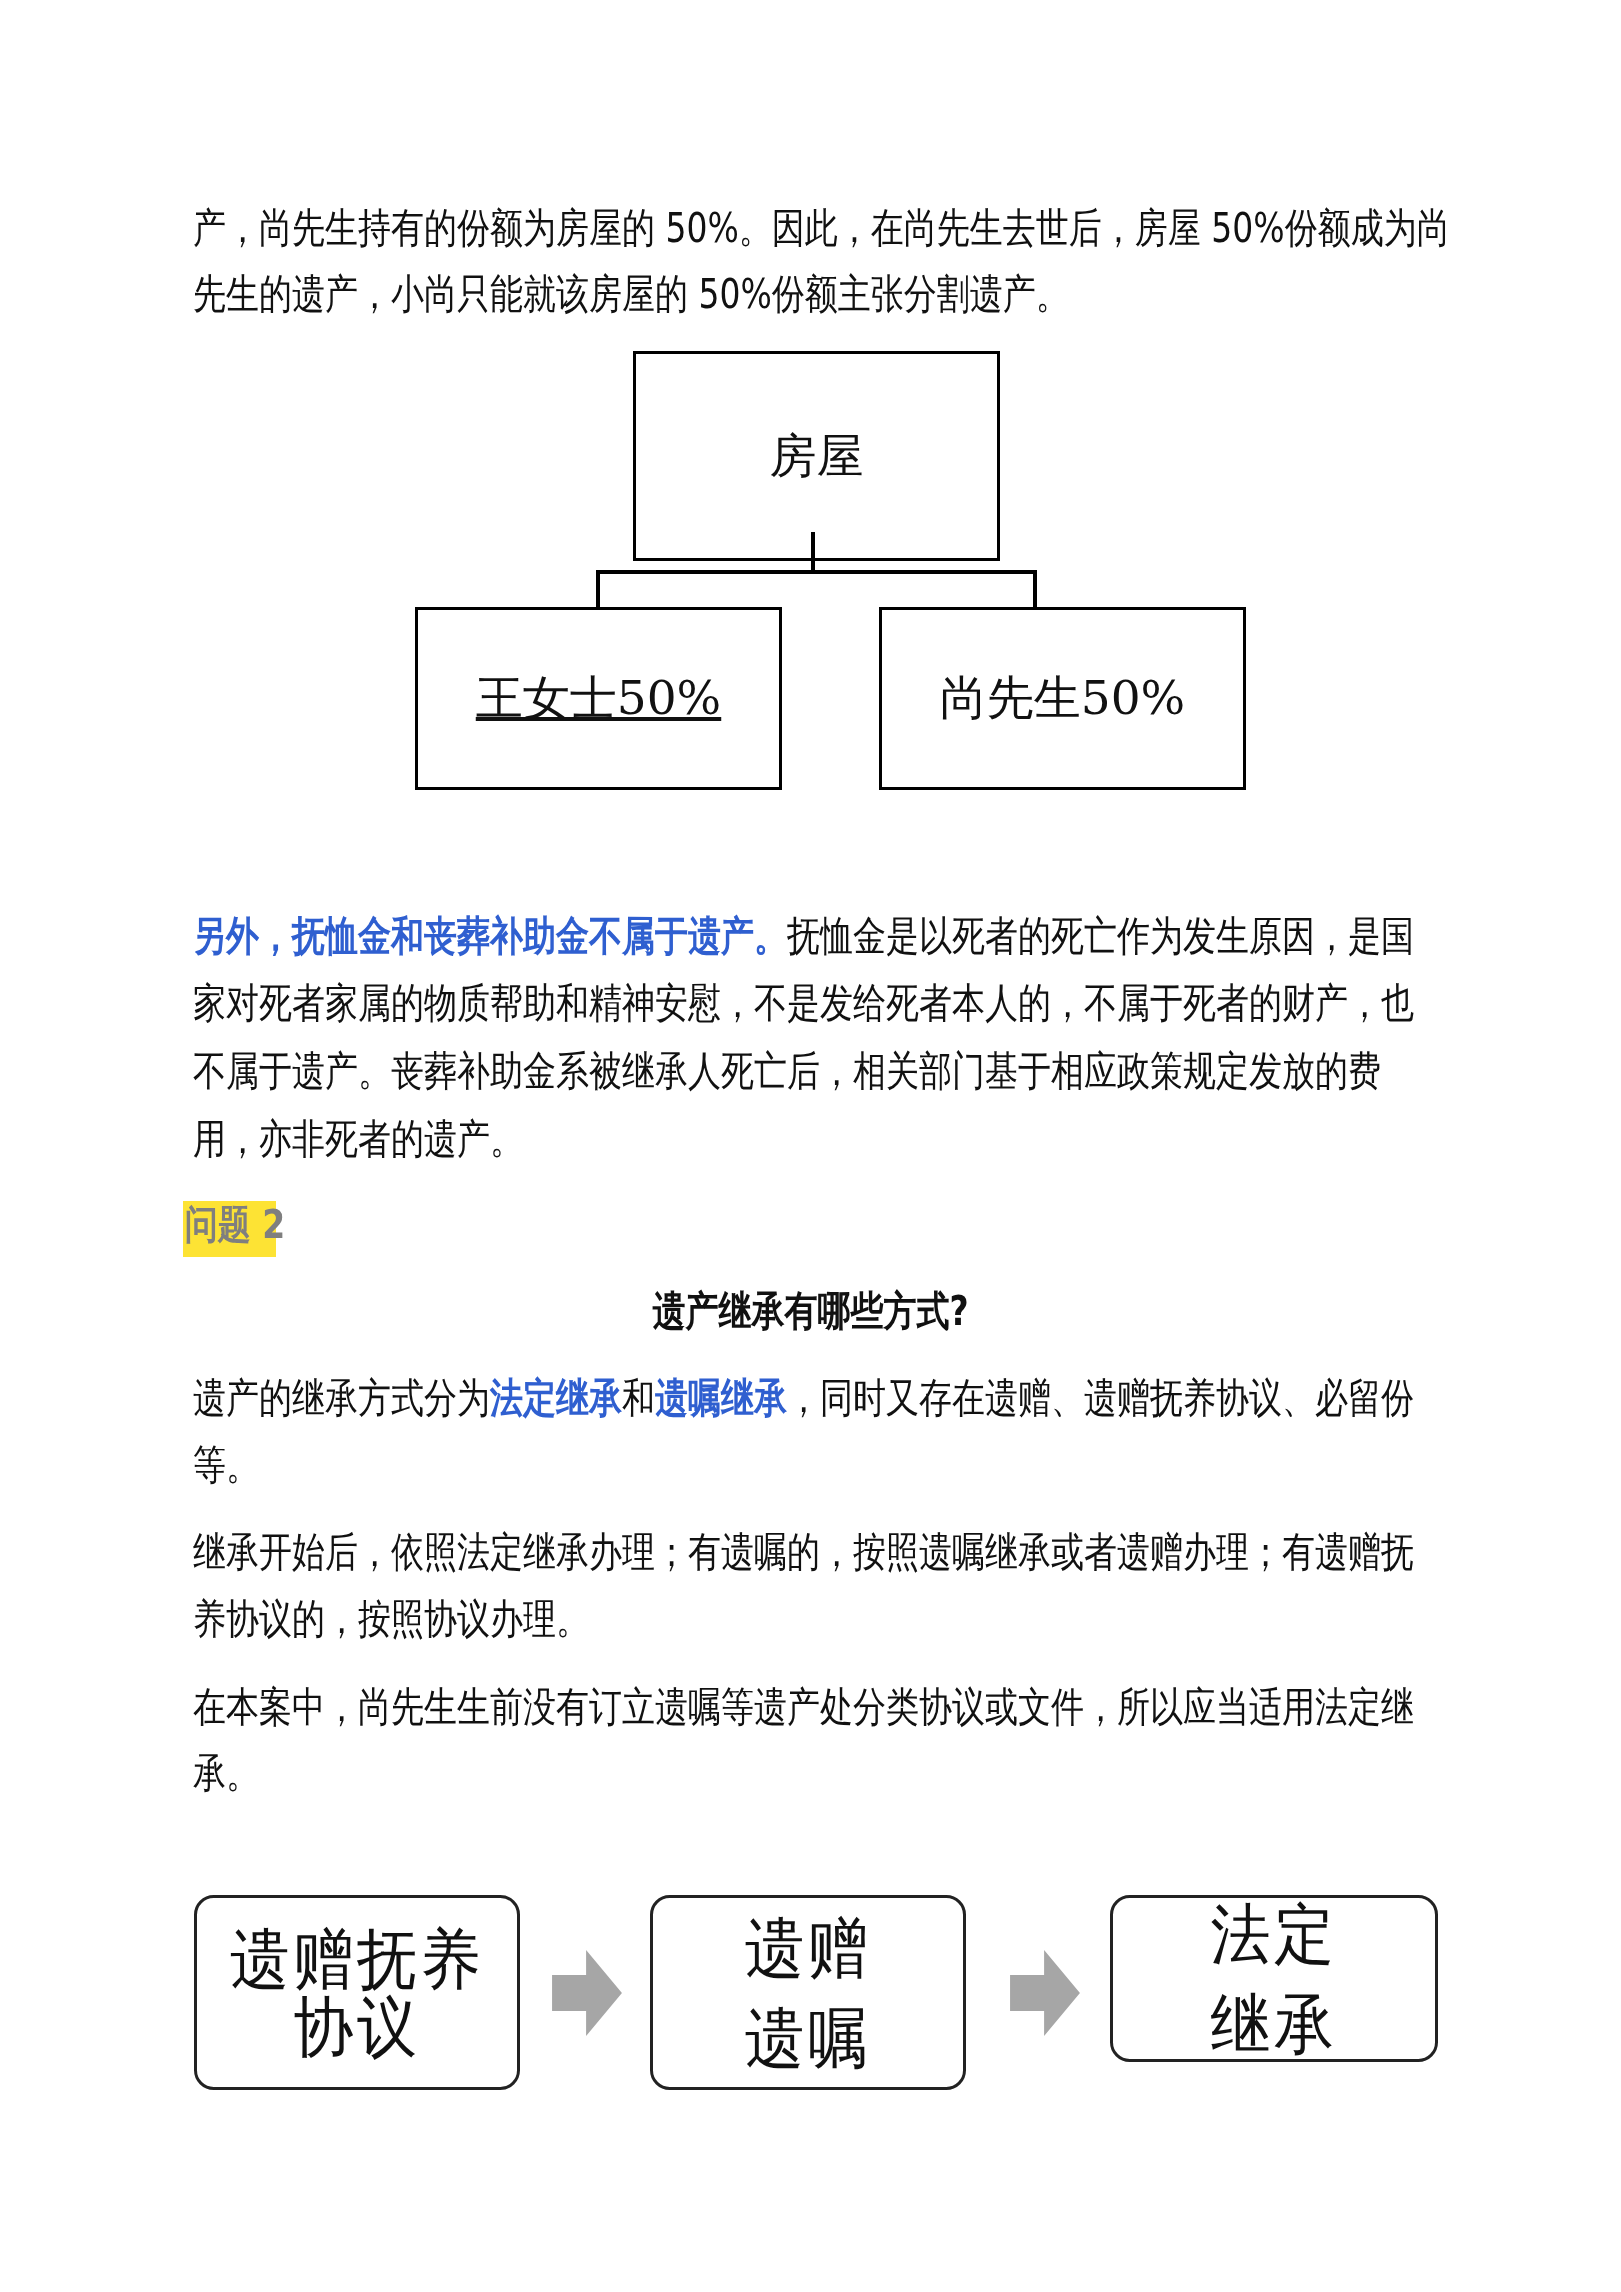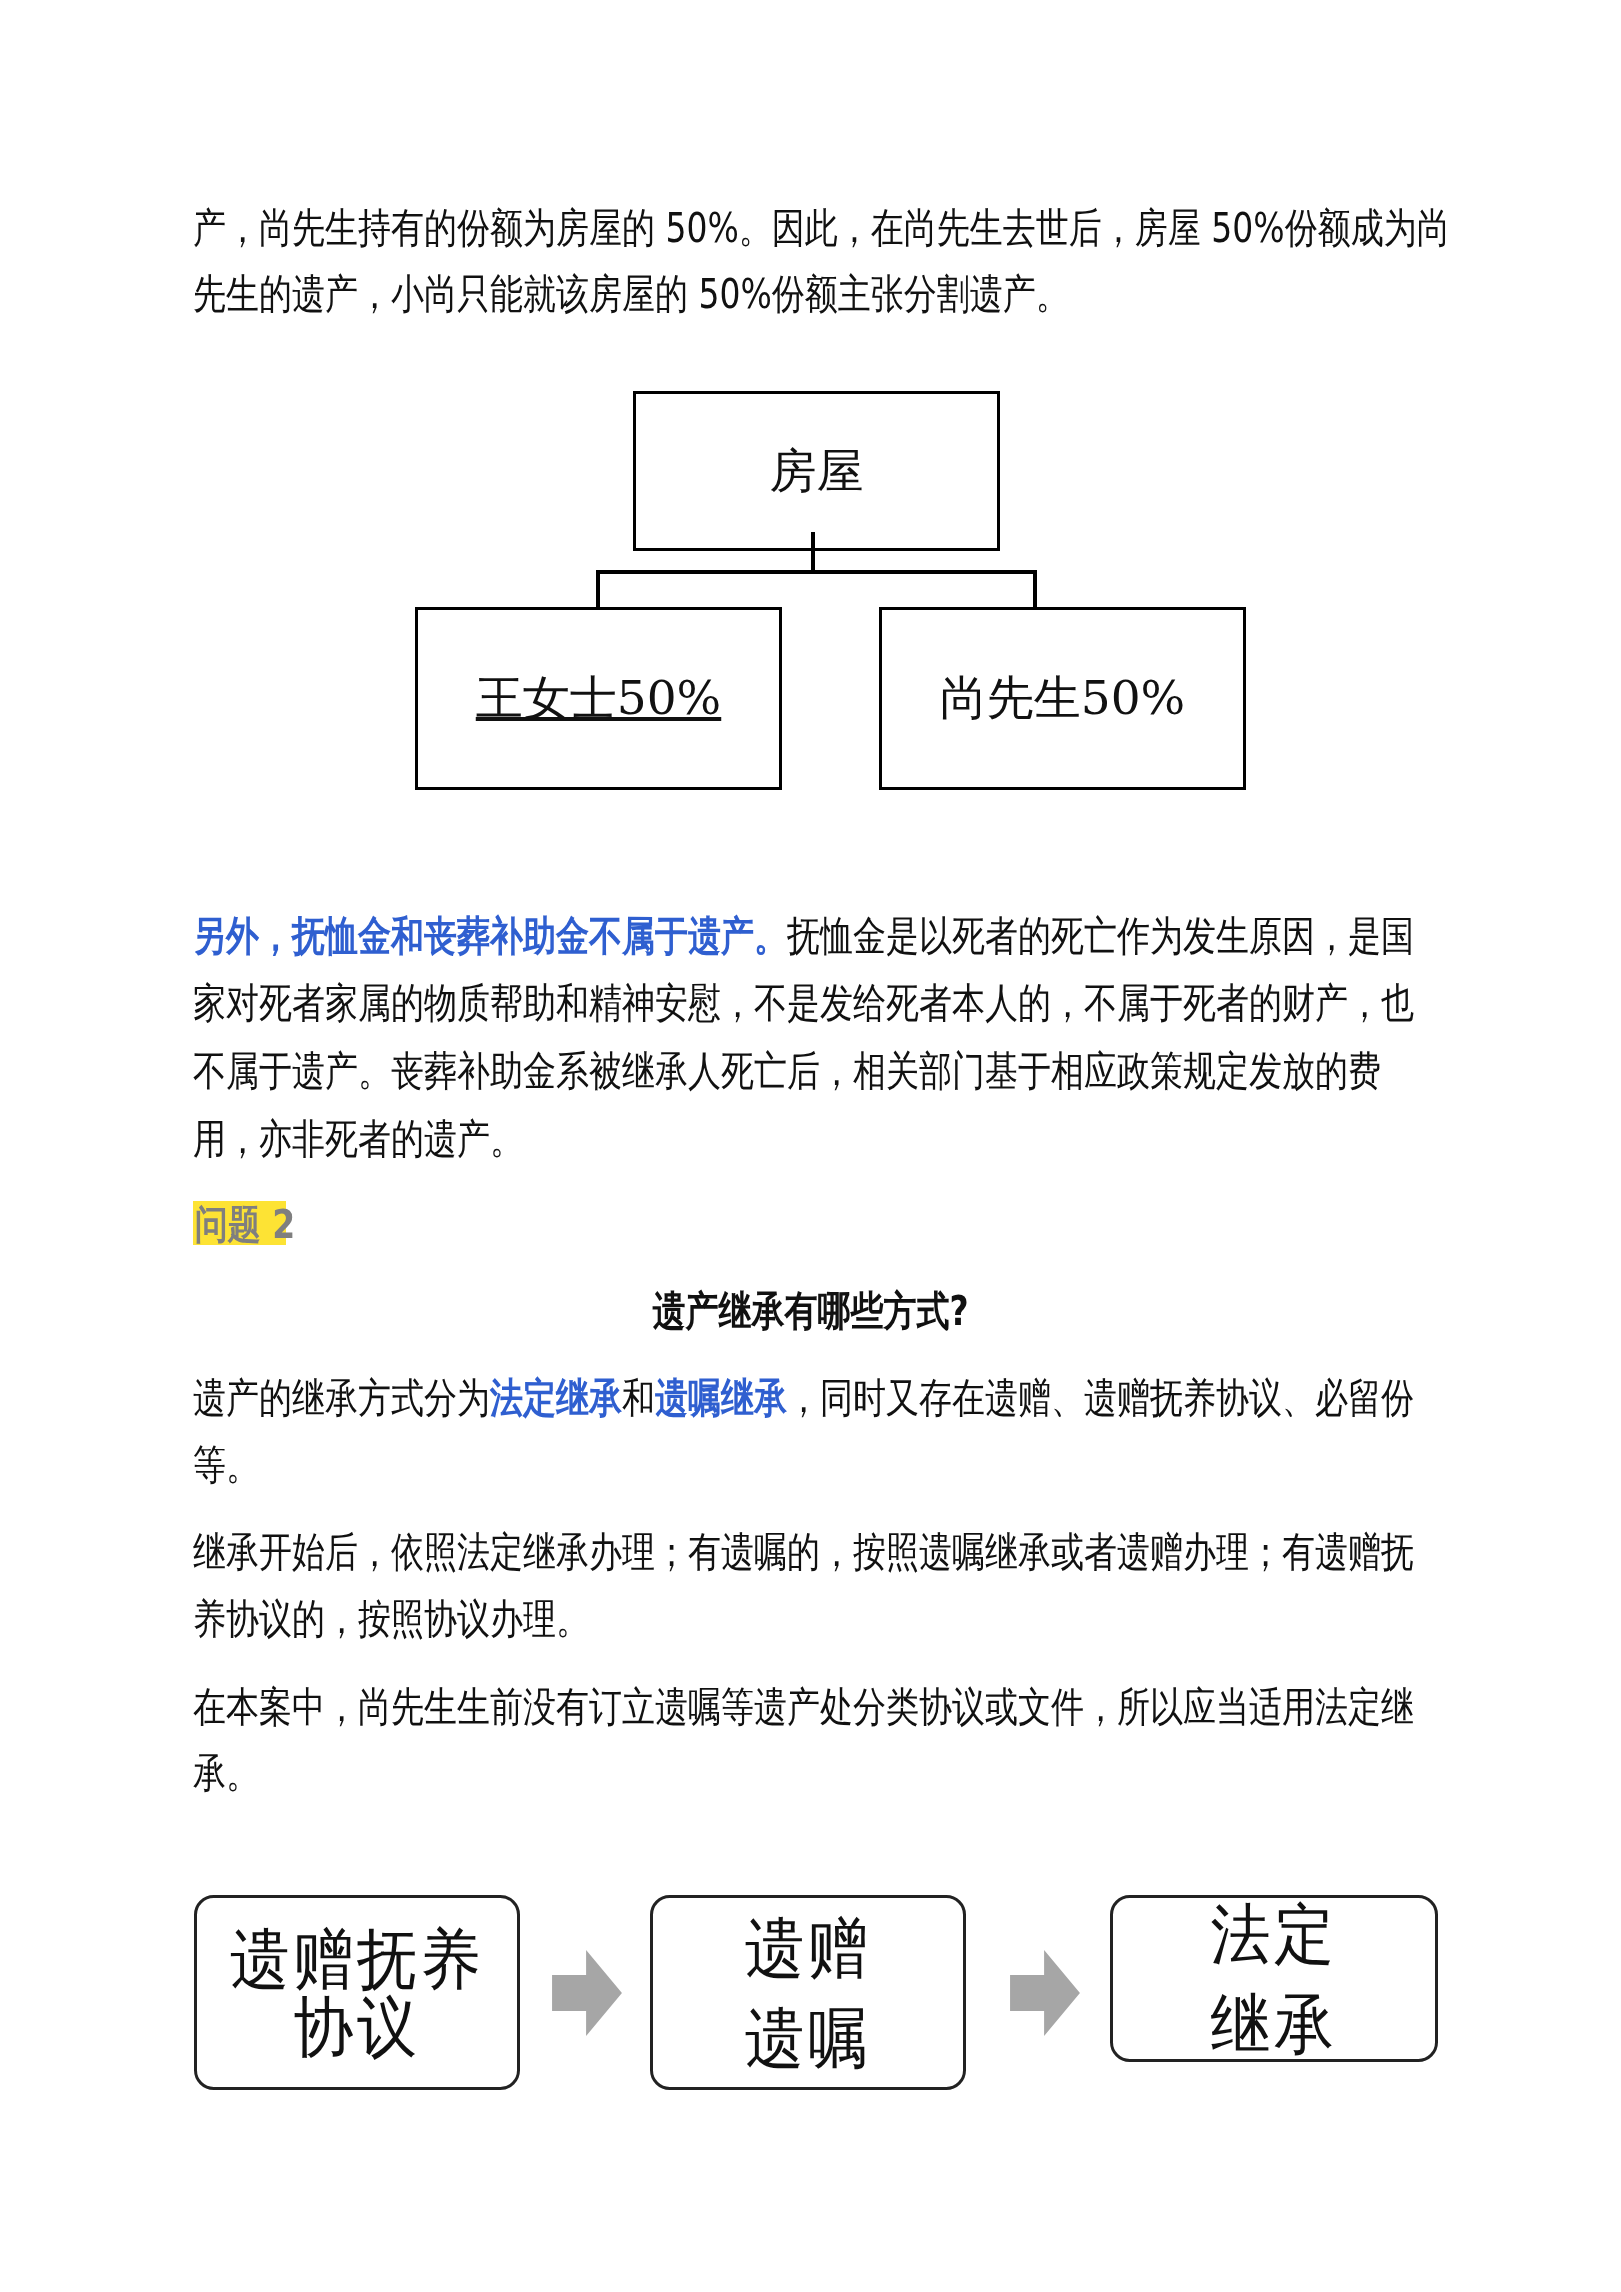--- a/index.html
+++ b/index.html
@@ -5,39 +5,39 @@
   html, body { margin: 0; padding: 0; background: #ffffff; }
   body { width: 1621px; height: 2293px; position: relative; overflow: hidden;
          font-family: "DejaVu Sans", "Liberation Sans", sans-serif; color: #111111; }
   .line { position: absolute; left: 193px; font-size: 33px; line-height: 39px; white-space: nowrap;
           transform-origin: left center; transform: scaleY(1.25); letter-spacing: 0px; }
   .blue { color: #2f5fd0; font-weight: bold; }
   .box { position: absolute; border: 3.6px solid #000; box-sizing: border-box; background: #fff;
          display: flex; align-items: center; justify-content: center;
          font-family: "DejaVu Serif", "Liberation Serif", serif; font-size: 47px; color: #111; }
   .conn { position: absolute; background: #000; }
-  .hl { position: absolute; left: 193px; top: 1201px; width: 93px; height: 44px; background: #fde334; }
+  .hl { position: absolute; left: 183px; top: 1201px; width: 93px; height: 56px; background: #fde334; }
   .hl span { position: absolute; left: 1.8px; top: 3.6px; font-size: 33px; font-weight: bold; color: #7f7f7f;
              line-height: 39px; white-space: nowrap; transform-origin: left center; transform: scaleY(1.2); }
   .heading { position: absolute; left: 0; width: 1621px; text-align: center; font-weight: bold;
              font-size: 33px; line-height: 39px; transform: scaleY(1.25); }
   .fbox { position: absolute; border: 3.6px solid #222; border-radius: 19.7px; box-sizing: border-box; background: #fff;
           display: flex; flex-direction: column; align-items: center; justify-content: center;
           font-family: "DejaVu Serif", "Liberation Serif", serif; font-size: 60px; color: #111; line-height: 90px; }
   .fbox .r { transform: scaleY(1.1); letter-spacing: 3.6px; }
   .arrow { position: absolute; width: 70px; height: 86px; }
 </style>
 </head>
 <body>
 
 <div class="line" style="top:208px">产，尚先生持有的份额为房屋的 50%。因此，在尚先生去世后，房屋 50%份额成为尚</div>
 <div class="line" style="top:274px">先生的遗产，小尚只能就该房屋的 50%份额主张分割遗产。</div>
 
 <div>
-  <div class="box" style="left:633px; top:351px; width:367px; height:160px;margin-top:40px;">
+  <div class="box" style="left:633px; top:351px; width:367px; height:210px;">
     <span>房屋</span>
   </div>
   <div class="conn" style="left:811px; top:532px; width:3.6px; height:41px;"></div>
   <div class="conn" style="left:596px; top:570px; width:441px; height:3.6px;"></div>
   <div class="conn" style="left:596px; top:570px; width:3.6px; height:39px;"></div>
   <div class="conn" style="left:1033px; top:570px; width:3.6px; height:39px;"></div>
   <div class="box" style="left:415px; top:607px; width:367px; height:183px;text-decoration:underline;">
     <span>王女士50%</span>
   </div>
   <div class="box" style="left:852px; top:607px; width:367px; height:183px;margin-left:27px;">

